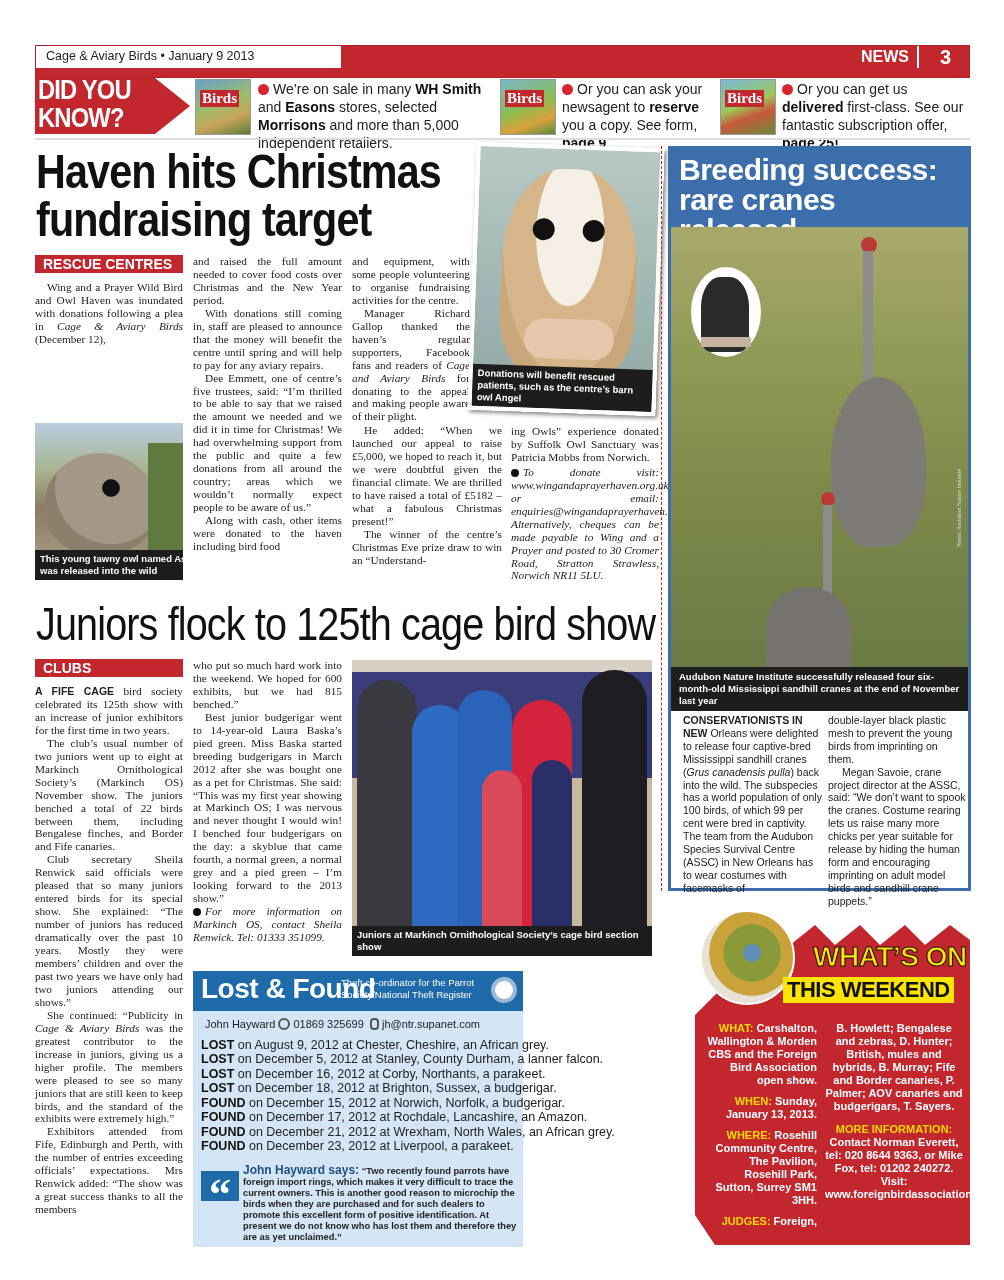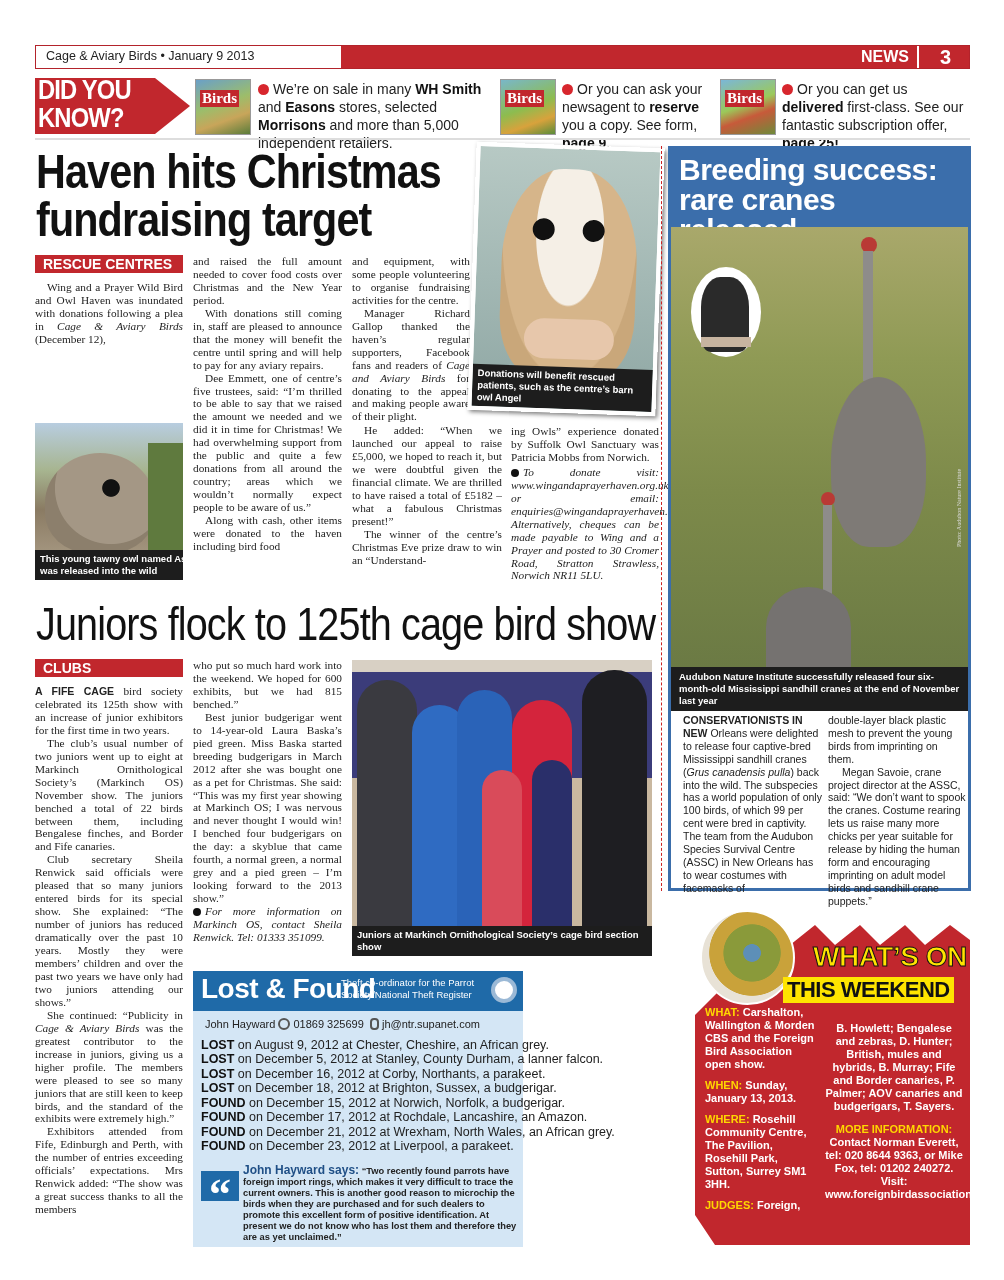--- a/index.html
+++ b/index.html
@@ -1,21 +1,21 @@
 <!DOCTYPE html>
 <html><head>
 <meta charset="utf-8">
 <style>
 *{box-sizing:border-box;margin:0;padding:0}
 body{width:1004px;height:1280px;background:#fff;position:relative;overflow:hidden;font-family:"Liberation Serif",serif;color:#1a1a1a}
 .abs{position:absolute}
 .sans{font-family:"Liberation Sans",sans-serif}
 .cond{font-family:"Liberation Sans",sans-serif;font-stretch:condensed}
 
-.topbar{left:35px;top:45px;width:935px;height:24px;border:1px solid #b3232b;background:#c1272d}
+.topbar{left:35px;top:45px;width:935px;height:33px;border:1px solid #b3232b;background:#c1272d}
 .topbar .pub{position:absolute;left:0;top:0;height:22px;width:305px;background:#fff;padding:3px 10px;font-size:12.5px;color:#222}
 .topbar .news{position:absolute;right:60px;top:2px;color:#fff;font-weight:bold;font-size:16px}
 .topbar .sep{position:absolute;right:50px;top:0;width:2px;height:22px;background:#fff}
 .topbar .pg{position:absolute;right:18px;top:0;color:#fff;font-weight:bold;font-size:20px}
 
 .dyk{left:35px;top:78px;width:155px;height:48px}
 .dyk .shape{position:absolute;left:0;top:0;width:155px;height:56px;background:#c1272d;clip-path:polygon(0 0,120px 0,120px 0,155px 28px,120px 56px,0 56px)}
 .dyk .txt{position:absolute;left:3px;top:-2px;color:#fff;font-weight:bold;font-size:28px;line-height:28px;letter-spacing:-1px;transform:scaleX(.85);transform-origin:left top}
 .cover{width:56px;height:56px;border:1px solid #999;background:linear-gradient(160deg,#6aa0c8 0%,#9cbd6b 45%,#c8a55a 70%,#5a7c3a 100%)}
 .cover .mast{position:absolute;left:4px;top:10px;color:#fff;font-weight:bold;font-size:15px;font-family:"Liberation Serif",serif;background:#c1272d;padding:0 2px}
@@ -225,21 +225,21 @@
     <div>double-layer black plastic mesh to prevent the young birds from imprinting on them.</div>
     <div style="text-indent:14px">Megan Savoie, crane project director at the ASSC, said: “We don’t want to spook the cranes. Costume rearing lets us raise many more chicks per year suitable for release by hiding the human form and encouraging imprinting on adult model birds and sandhill crane puppets.”</div>
   </div>
 </div>
 
 <div class="abs wo">
   <div class="wored"></div>
   <div class="bird" style="left:5px;top:-15px"></div>
   <div class="t1">WHAT’S ON</div>
   <div class="t2">THIS WEEKEND</div>
-  <div class="abs txt" style="left:10px;top:81px;width:112px;">
+  <div class="abs txt" style="left:10px;top:97px;width:112px;text-align:right">
     <div><span class="k">WHAT:</span><span> Carshalton, Wallington &amp; Morden CBS and the Foreign Bird Association open show.</span></div>
     <div style="margin-top:8px"><span class="k">WHEN:</span><span> Sunday, January 13, 2013.</span></div>
     <div style="margin-top:8px"><span class="k">WHERE:</span><span> Rosehill Community Centre, The Pavilion, Rosehill Park, Sutton, Surrey SM1 3HH.</span></div>
     <div style="margin-top:8px"><span class="k">JUDGES:</span><span> Foreign,</span></div>
   </div>
   <div class="abs txt" style="left:130px;top:97px;width:138px;text-align:center">
     <div>B. Howlett; Bengalese and zebras, D. Hunter; British, mules and hybrids, B. Murray; Fife and Border canaries, P. Palmer; AOV canaries and budgerigars, T. Sayers.</div>
     <div class="k" style="margin-top:10px">MORE INFORMATION:</div>
     <div>Contact Norman Everett, tel: 020 8644 9363, or Mike Fox, tel: 01202 240272. Visit: www.foreignbirdassociation.org.uk</div>
   </div>

